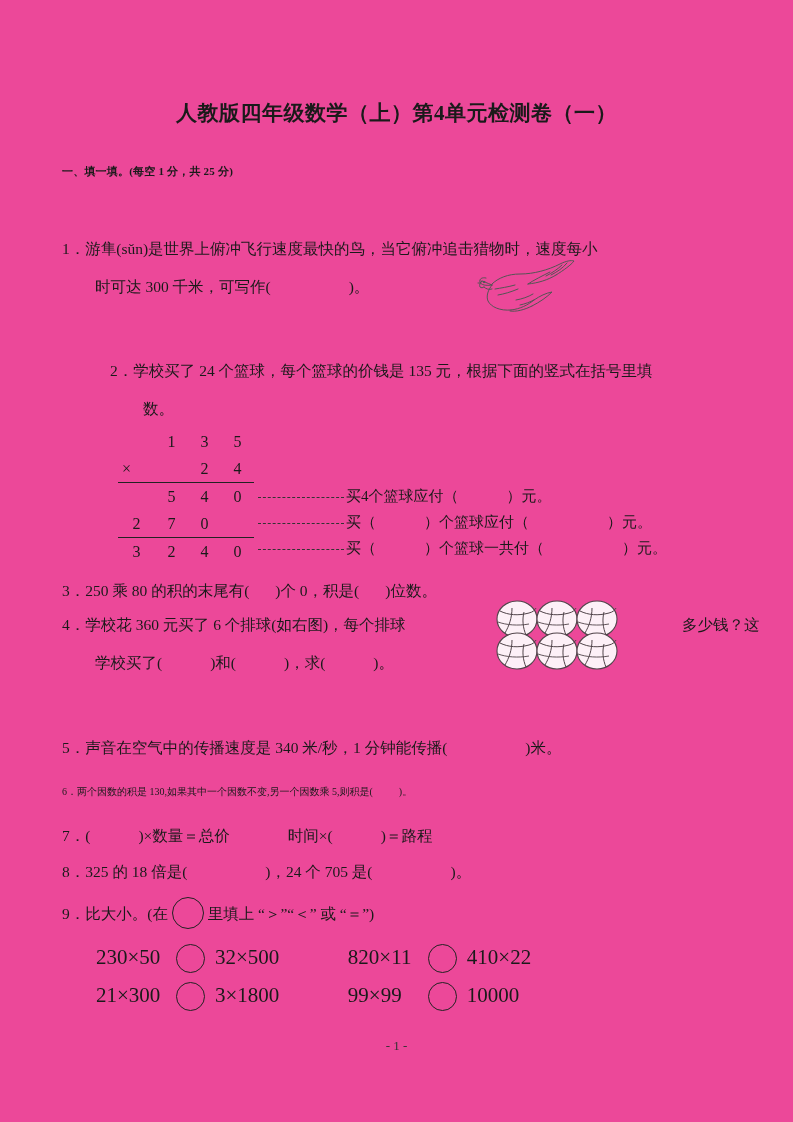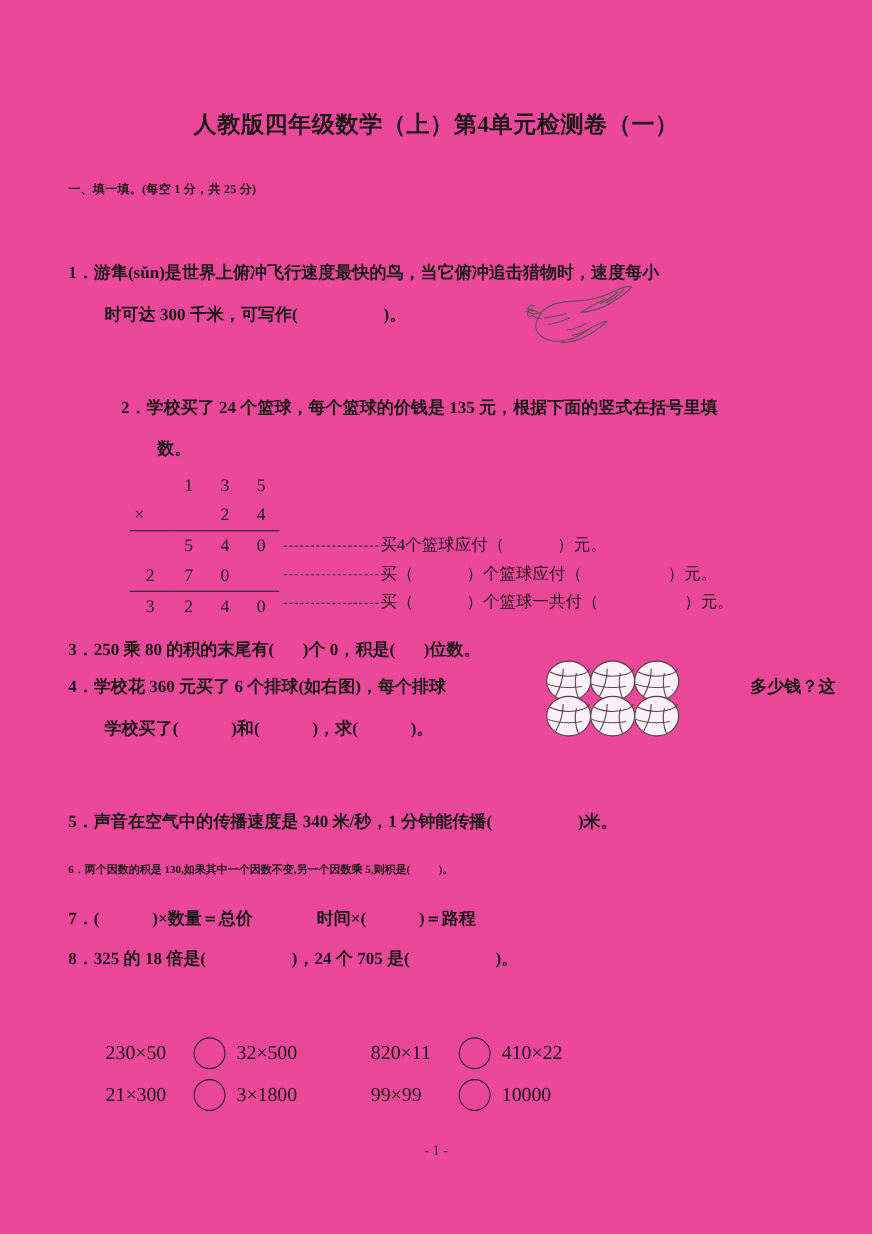--- a/index.html
+++ b/index.html
@@ -45,21 +45,20 @@
     font-weight: bold;
     letter-spacing: 0.2px;
   }
 
   
   .q {
     position: absolute;
     font-size: 15.5px;
     line-height: 38px;
     white-space: nowrap;
-    font-weight: bold;
   }
 
   
   #q1 { left: 62px; top: 230px; width: 700px; }
   #q1 .line2 { position: absolute; left: 33px; top: 38px; }
 
   .bird {
     position: absolute;
     left: 468px;
     top: 256px;
@@ -148,21 +147,21 @@
   }
   .circ.sm {
     width: 27px;
     height: 27px;
     top: -1px;
   }
   .cmp-grid {
     position: absolute;
     left: 96px;
     top: 938px;
-    font-size: 18px;
+    font-size: 21px;
   }
   .cmp-row {
     height: 38px;
     line-height: 38px;
     white-space: nowrap;
   }
   .cmp-left  { width: 80px; display: inline-block; }
   .cmp-right { display: inline-block; padding-left: 10px; }
   .cmp-gap   { display: inline-block; width: 58px; }
 
@@ -316,20 +315,23 @@
   </div>
 
   <div class="q" id="q7">
     <span>7．</span><span>(</span><span class="blank-md"></span><span>)×数量＝总价</span><span class="cmp-gap"></span><span>时间×(</span><span class="blank-md"></span><span>)＝路程</span>
   </div>
 
   <div class="q" id="q8">
     <span>8．</span><span>325 的 18 倍是(</span><span class="blank-lg"></span><span>)，24 个 705 是(</span><span class="blank-lg"></span><span>)。</span>
   </div>
 
+  <div class="q" id="q9">
+    <span>9．</span><span>比大小。(在</span>&nbsp;<span class="circ"></span>&nbsp;<span>里填上 “＞”“＜” 或 “＝”)</span>
+  </div>
 
   <div class="cmp-grid">
     <div class="cmp-row">
       <span class="cmp-left">230×50</span><span class="circ sm"></span><span class="cmp-right">32×500</span>
       <span class="cmp-gap"></span>
       <span class="cmp-left">820×11</span><span class="circ sm"></span><span class="cmp-right">410×22</span>
     </div>
     <div class="cmp-row">
       <span class="cmp-left">21×300</span><span class="circ sm"></span><span class="cmp-right">3×1800</span>
       <span class="cmp-gap"></span>

